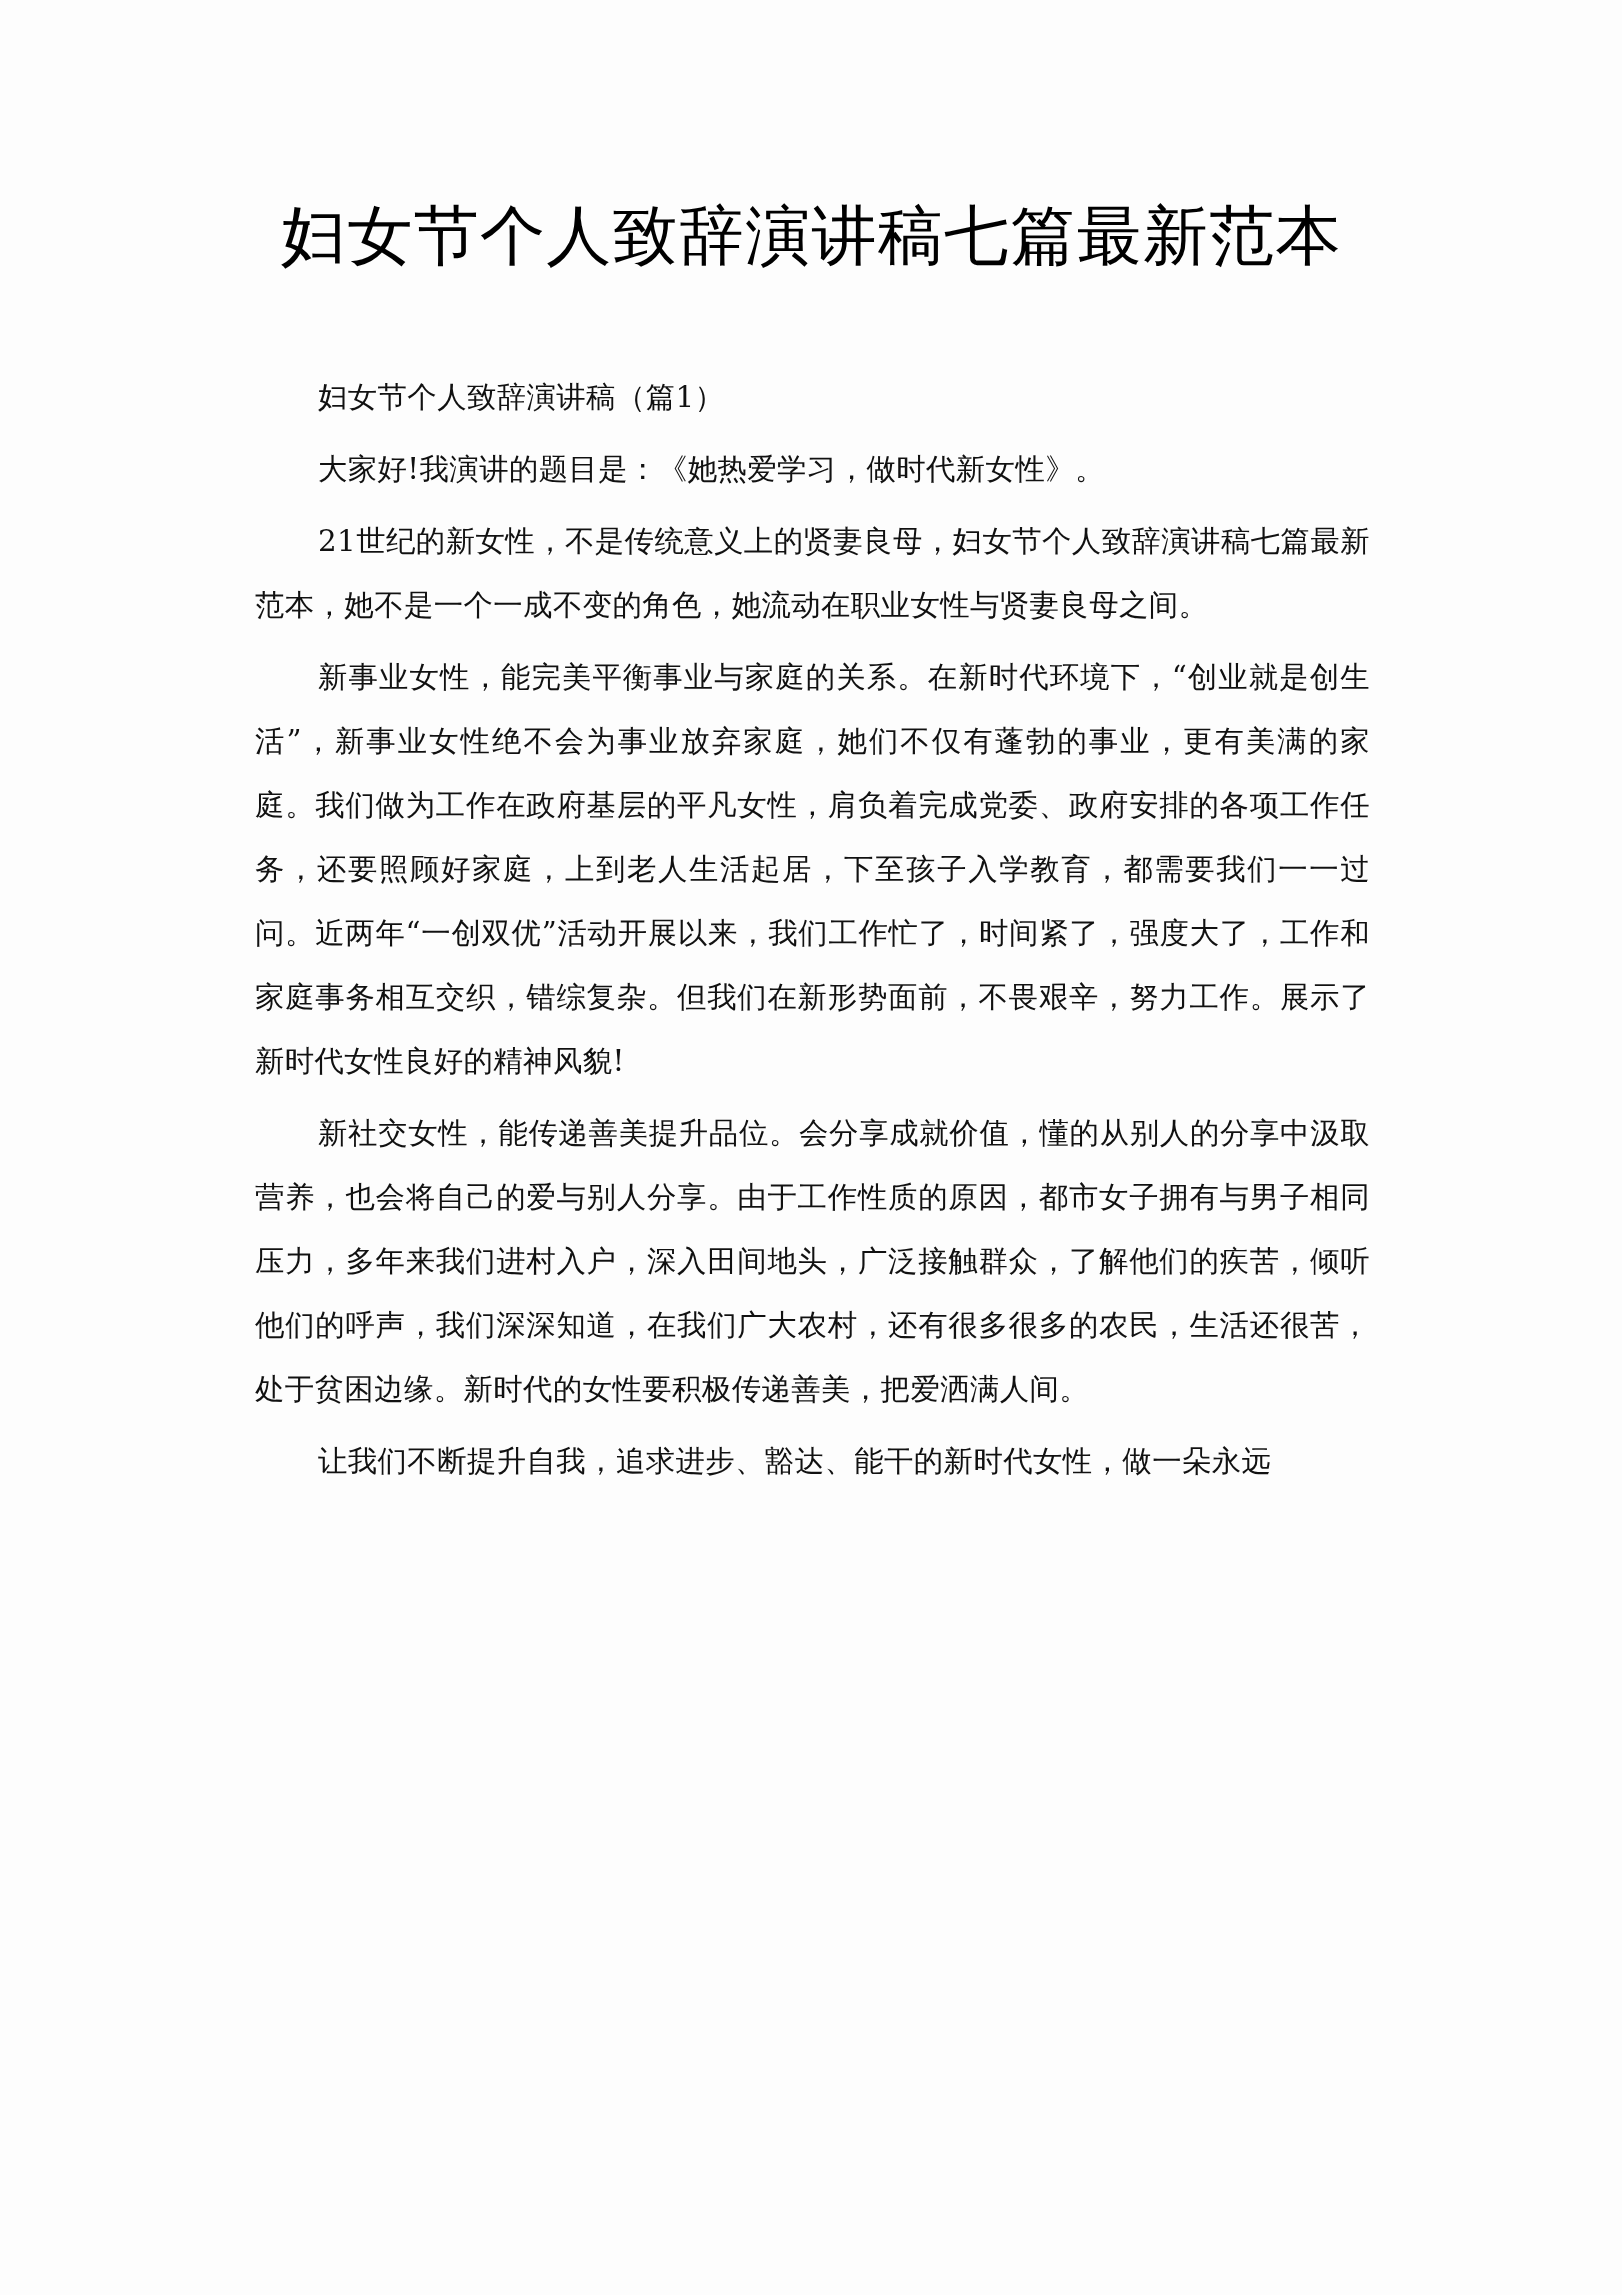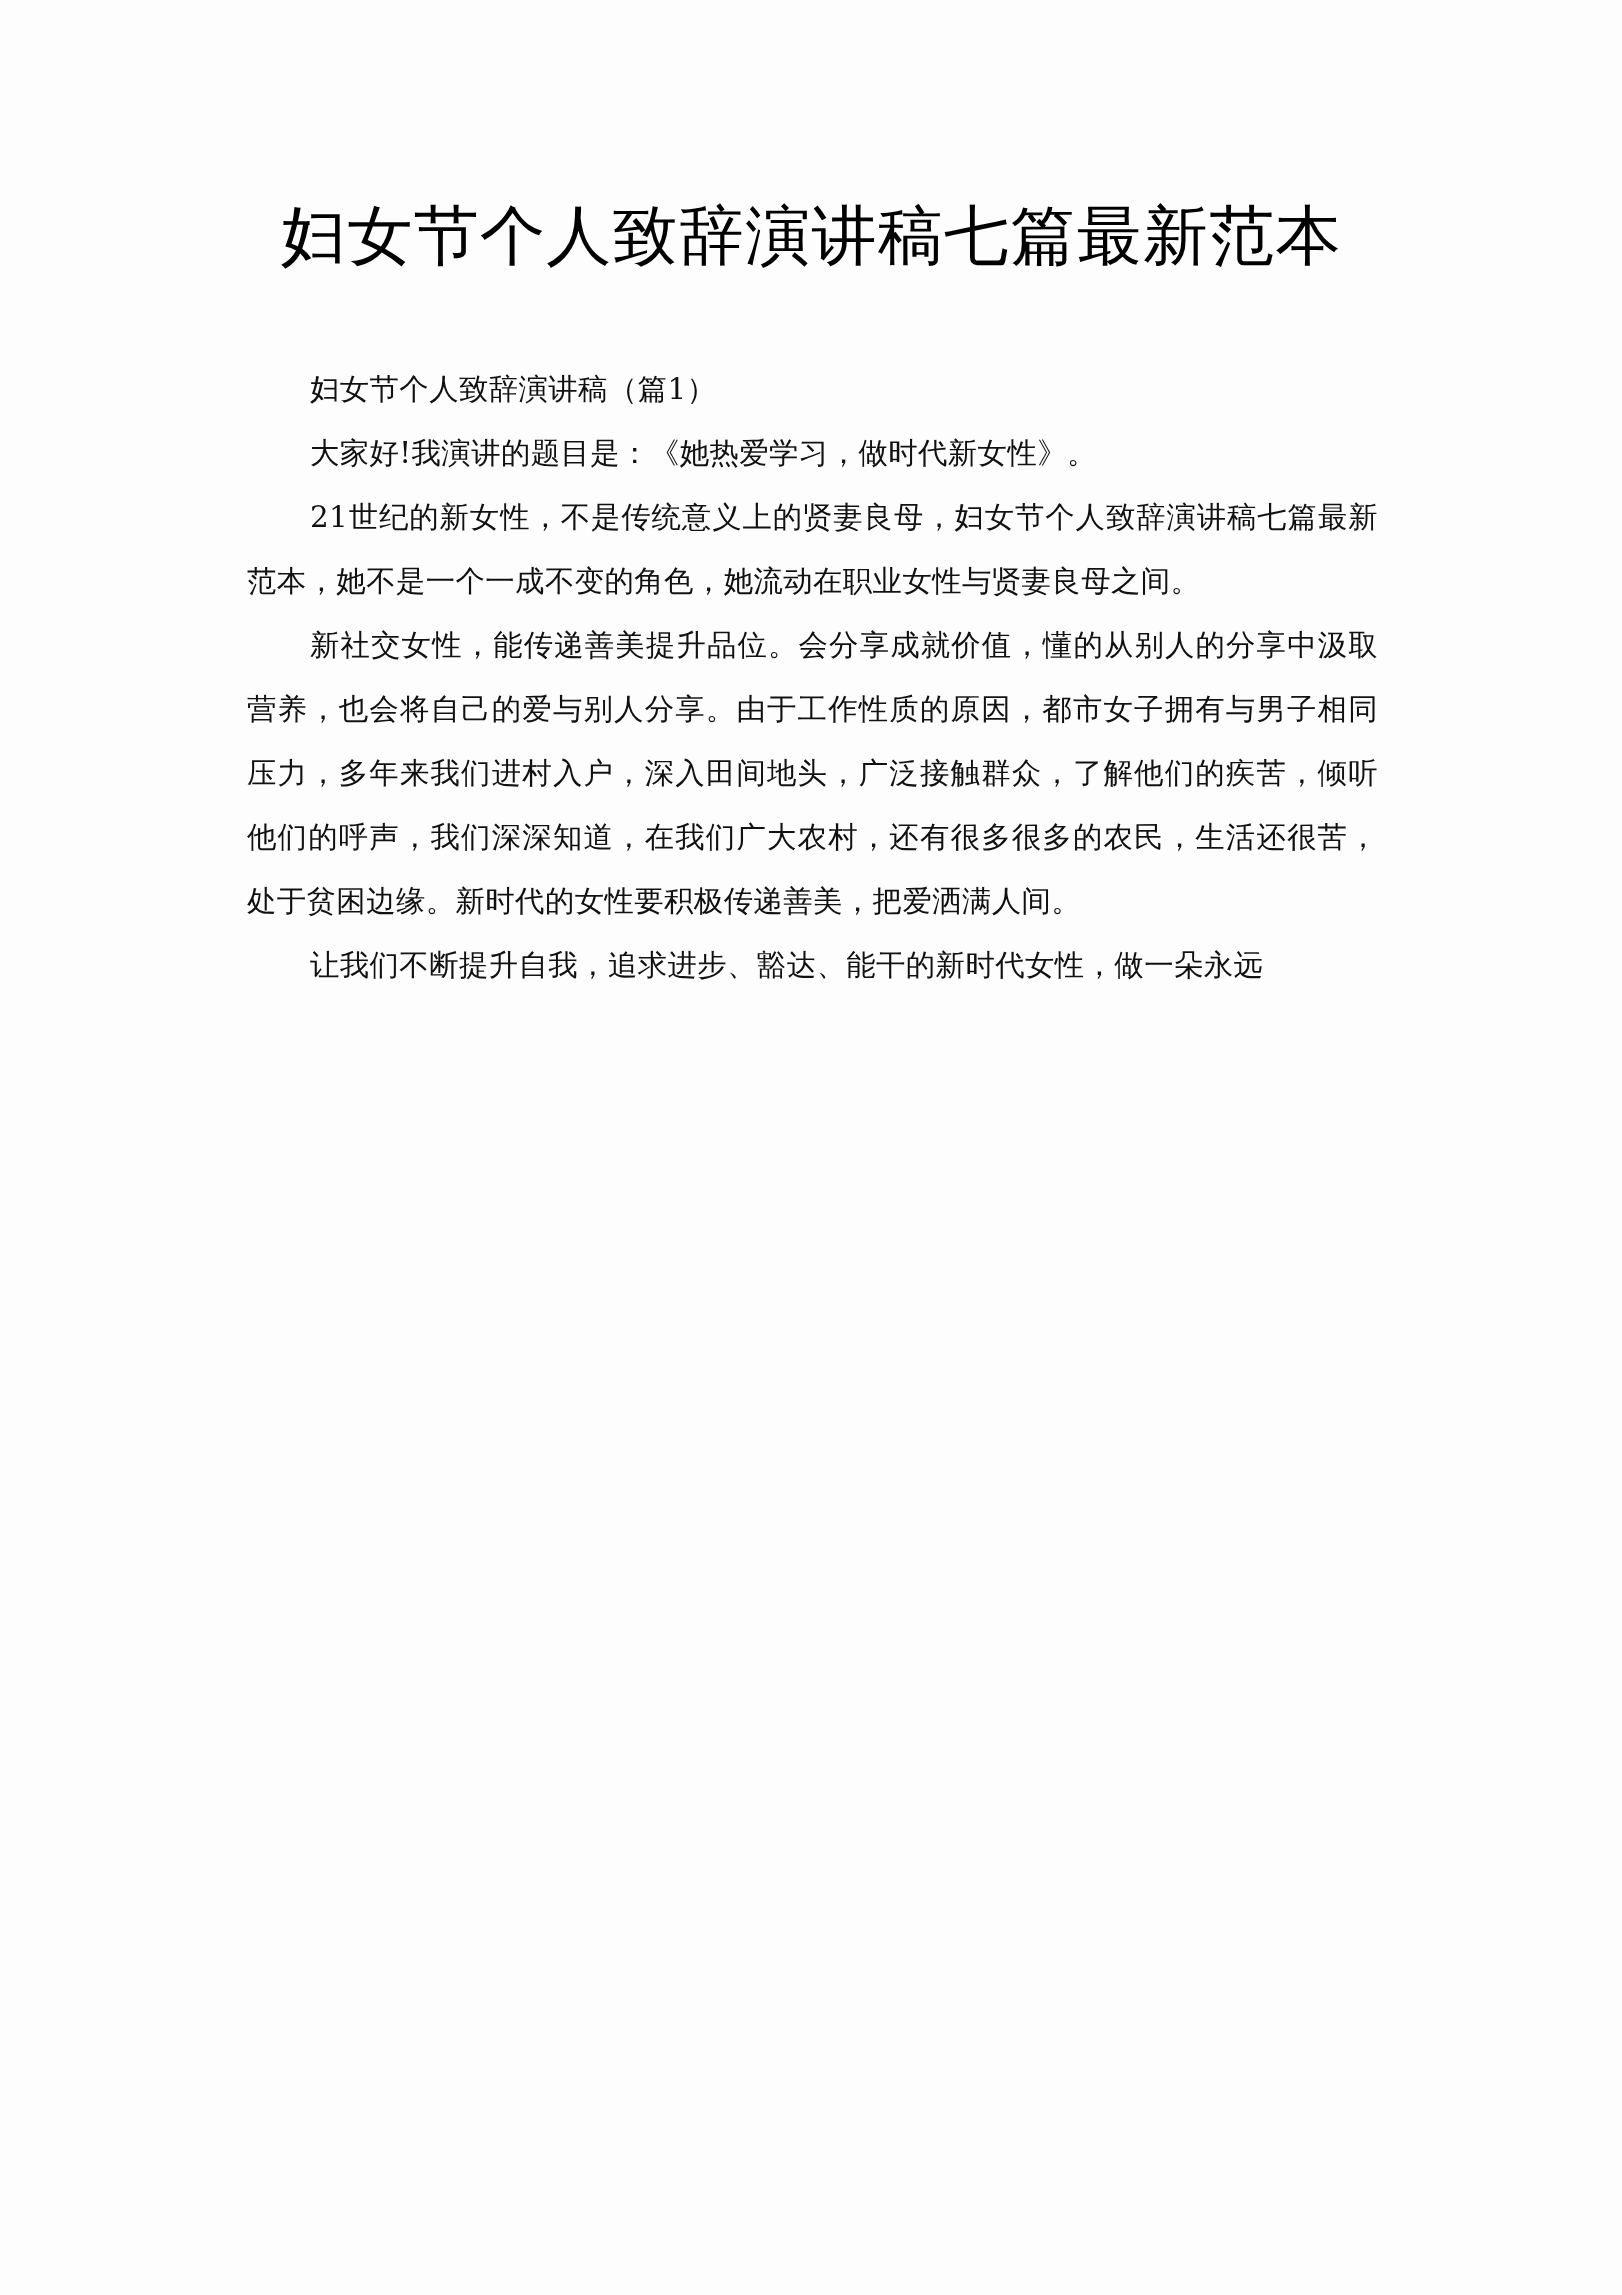--- a/index.html
+++ b/index.html
@@ -40,33 +40,34 @@
       position: absolute;
       left: 247px;
       top: 357px;
       width: 1131px;
       font-size: 29.4px;
       line-height: 64px;
       letter-spacing: 0.4px;
       text-align: justify;
     }
     .para {
-      margin: 0;
+      margin: 8px;
       text-indent: 63px;
       text-align: justify;
       text-align-last: left;
     }
   </style>
 </head>
 <body>
 
 <div class="page">
   <h1 class="title">妇女节个人致辞演讲稿七篇最新范本</h1>
 
   <div class="body-text">
     <p class="para">妇女节个人致辞演讲稿（篇1）</p>
     <p class="para">大家好!我演讲的题目是：《她热爱学习，做时代新女性》。</p>
     <p class="para">21世纪的新女性，不是传统意义上的贤妻良母，妇女节个人致辞演讲稿七篇最新范本，她不是一个一成不变的角色，她流动在职业女性与贤妻良母之间。</p>
+    <p class="para">新事业女性，能完美平衡事业与家庭的关系。在新时代环境下，“创业就是创生活”，新事业女性绝不会为事业放弃家庭，她们不仅有蓬勃的事业，更有美满的家庭。我们做为工作在政府基层的平凡女性，肩负着完成党委、政府安排的各项工作任务，还要照顾好家庭，上到老人生活起居，下至孩子入学教育，都需要我们一一过问。近两年“一创双优”活动开展以来，我们工作忙了，时间紧了，强度大了，工作和家庭事务相互交织，错综复杂。但我们在新形势面前，不畏艰辛，努力工作。展示了新时代女性良好的精神风貌!</p>
     <p class="para">新社交女性，能传递善美提升品位。会分享成就价值，懂的从别人的分享中汲取营养，也会将自己的爱与别人分享。由于工作性质的原因，都市女子拥有与男子相同压力，多年来我们进村入户，深入田间地头，广泛接触群众，了解他们的疾苦，倾听他们的呼声，我们深深知道，在我们广大农村，还有很多很多的农民，生活还很苦，处于贫困边缘。新时代的女性要积极传递善美，把爱洒满人间。</p>
     <p class="para">让我们不断提升自我，追求进步、豁达、能干的新时代女性，做一朵永远</p>
   </div>
 </div>
 
 
 </body></html>

